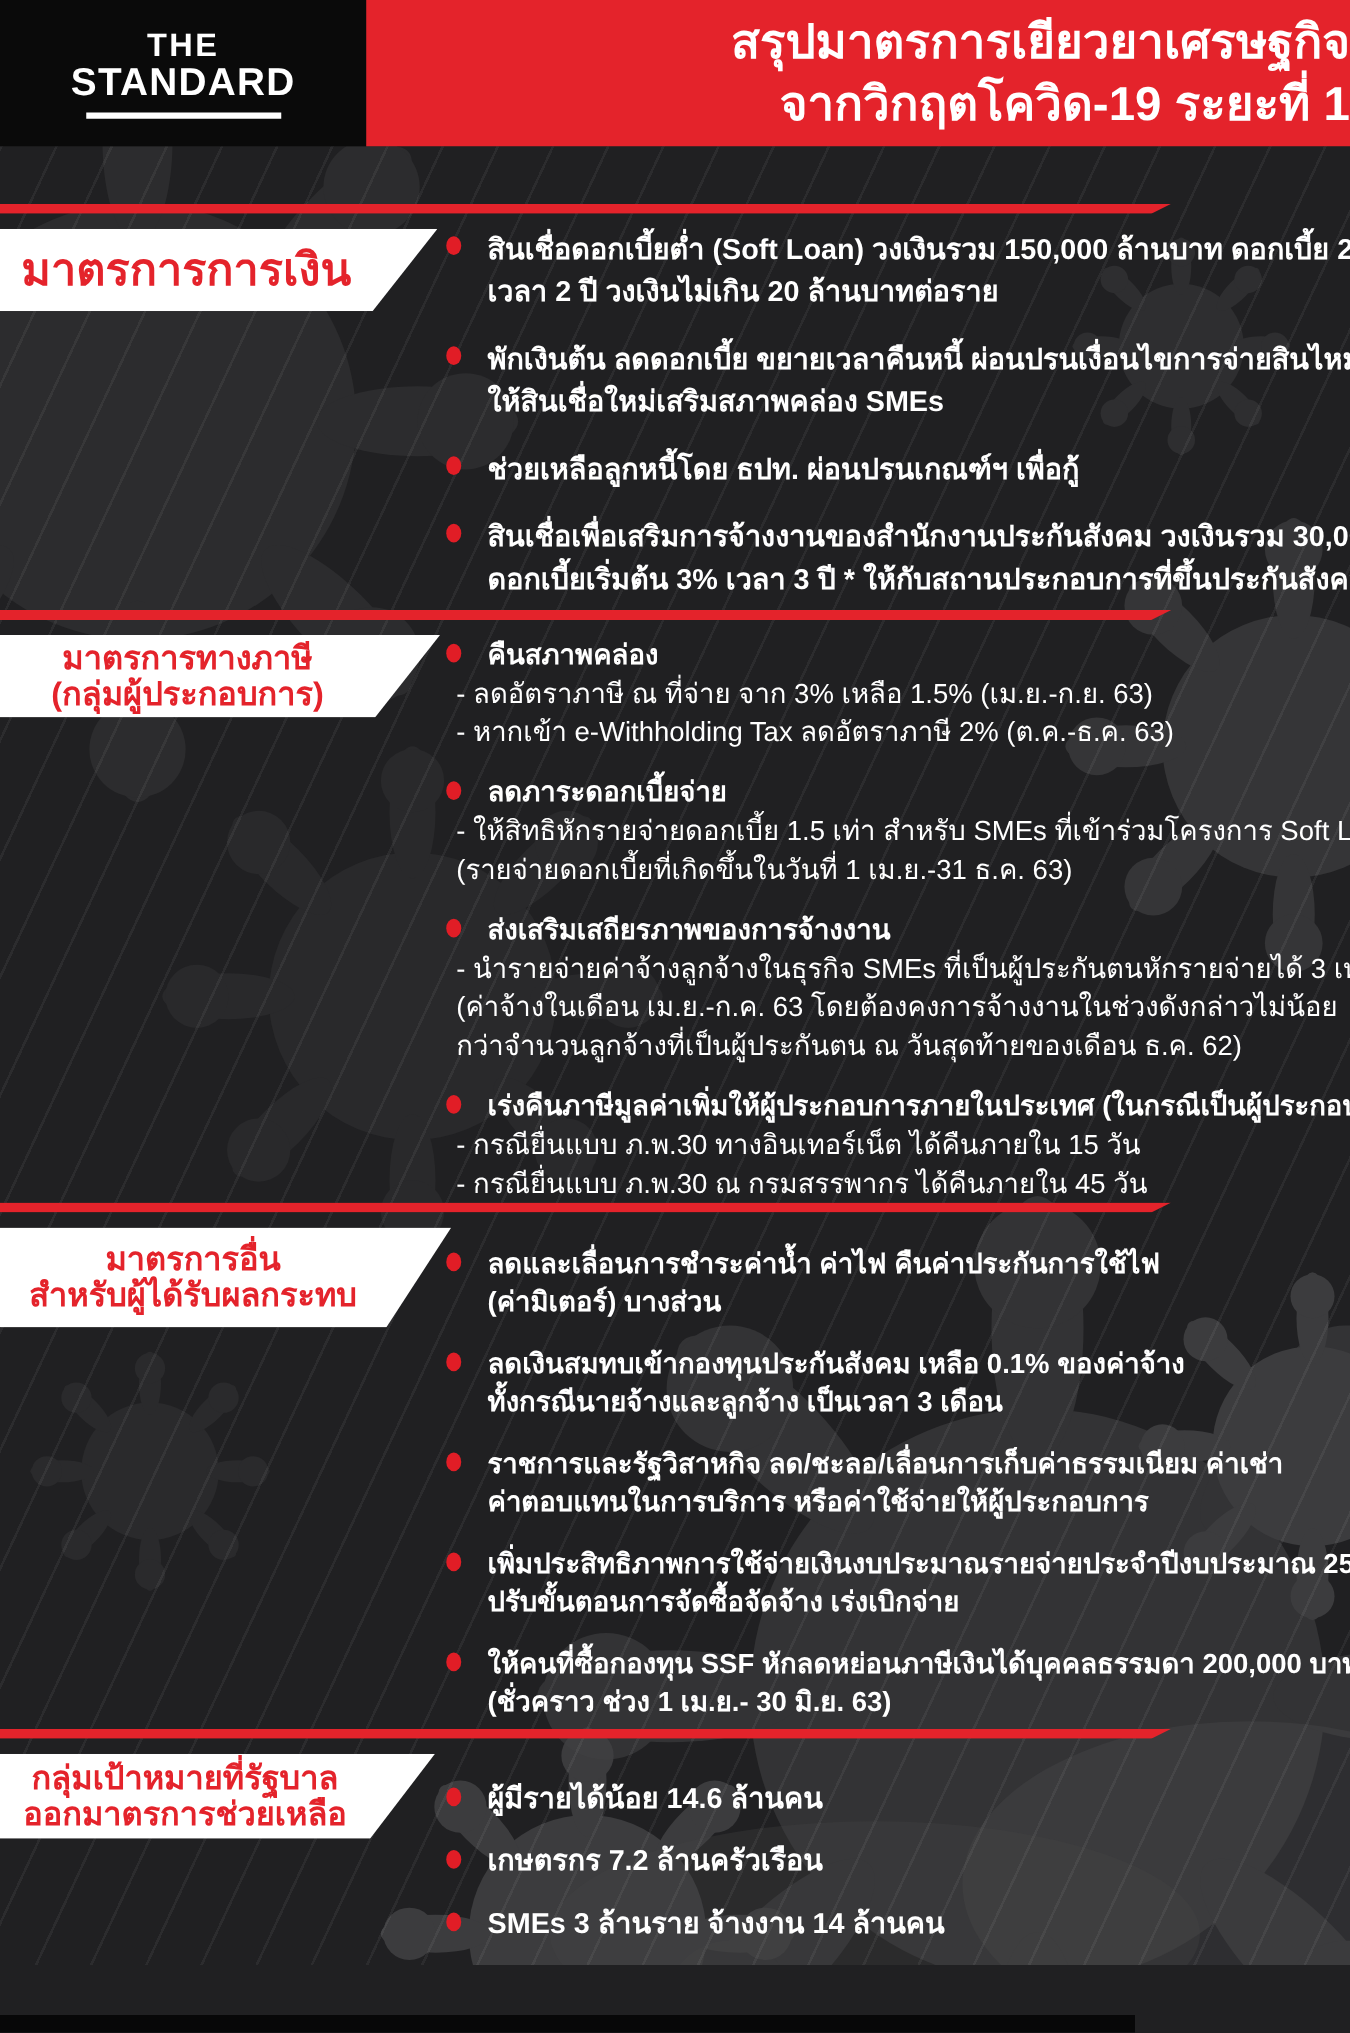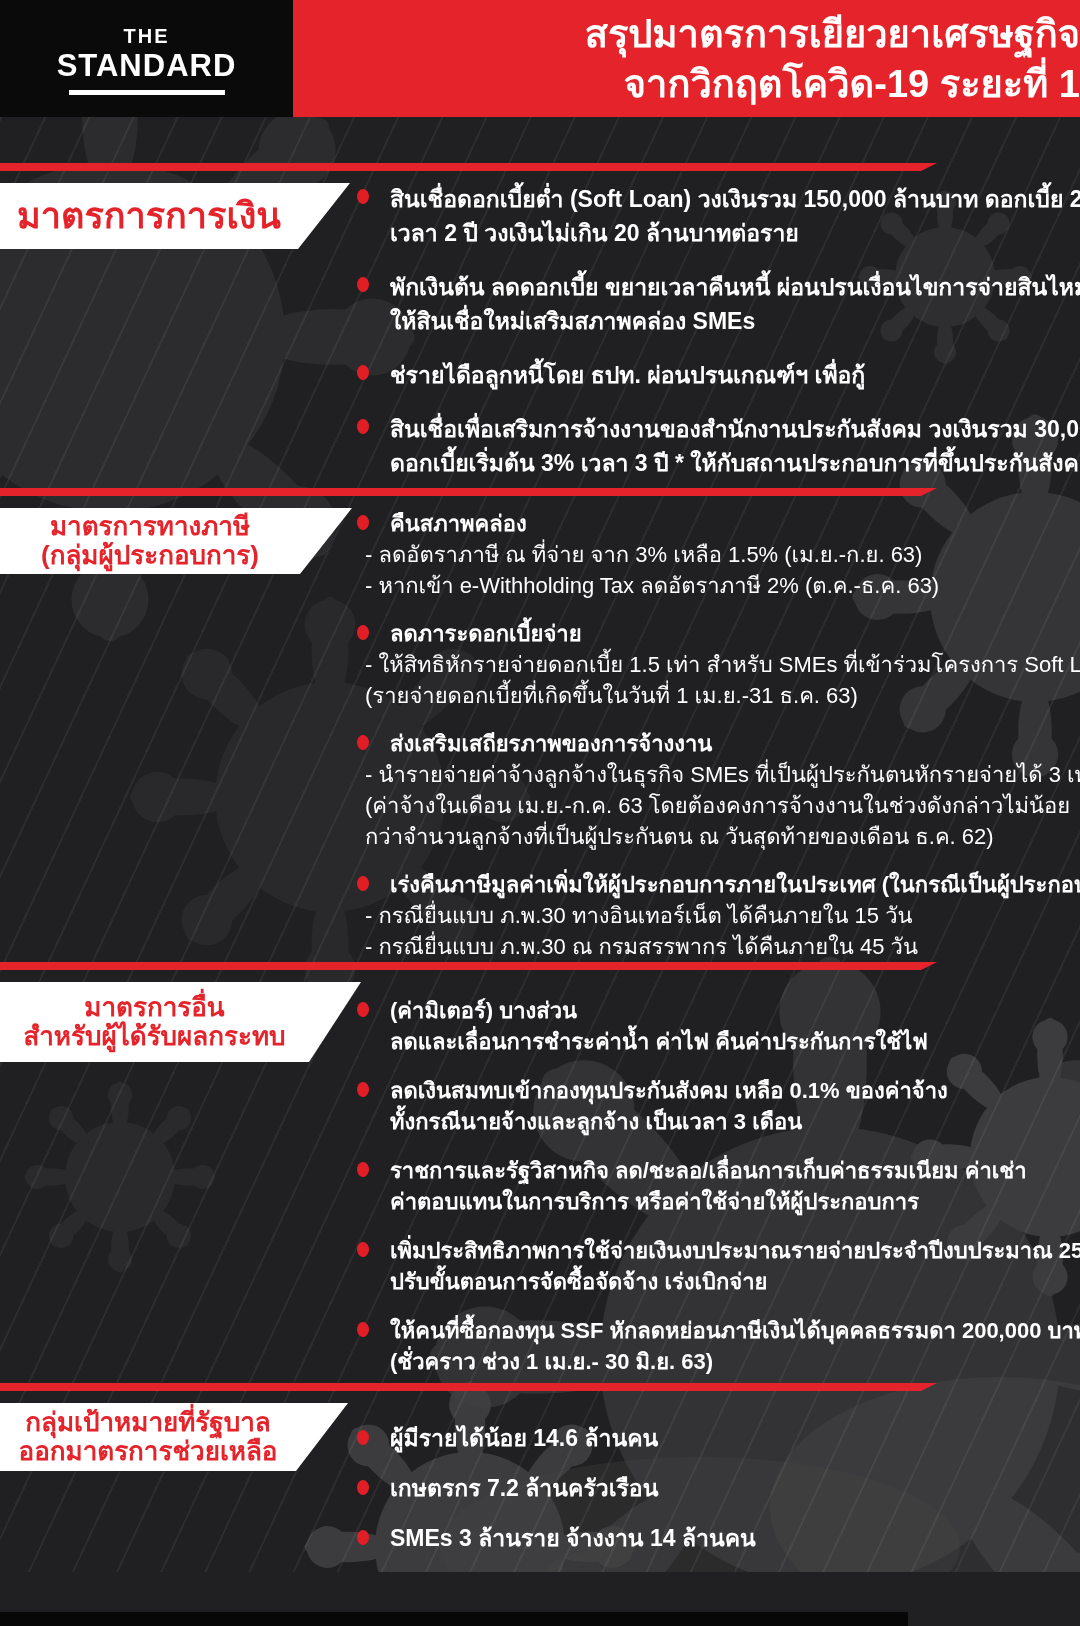--- a/index.html
+++ b/index.html
@@ -4,21 +4,21 @@
 <style>
   html,body{margin:0;padding:0;}
   body{width:1080px;height:1626px;position:relative;overflow:hidden;
        background:#202022;font-family:"Liberation Sans","DejaVu Sans",sans-serif;}
   .stage{position:absolute;inset:0;width:1080px;height:1626px;overflow:hidden;}
 
   
   .header{position:absolute;top:0;left:0;width:1080px;height:117px;display:flex;}
   .logo-block{width:293px;height:117px;background:#0a0a0a;display:flex;flex-direction:column;
               align-items:center;justify-content:center;}
-  .logo-the{color:#fff;font-weight:700;font-size:20px;letter-spacing:2px;line-height:26px;}
+  .logo-the{color:#fff;font-weight:700;font-size:26px;letter-spacing:2px;line-height:26px;}
   .logo-standard{color:#fff;font-weight:700;font-size:31px;letter-spacing:1px;line-height:33px;}
   .logo-underline{width:156px;height:5px;background:#fff;margin-top:8px;}
   .title-block{flex:1;height:117px;background:#e4232b;display:flex;flex-direction:column;
                align-items:flex-end;justify-content:center;}
   .title-line{color:#fff;font-weight:700;font-size:38px;line-height:50px;white-space:nowrap;}
 
   
   .virus-layer{position:absolute;top:117px;left:0;width:1080px;height:1455px;overflow:hidden;}
   .stripes{position:absolute;top:117px;left:0;width:1080px;height:1455px;pointer-events:none;
            background:repeating-linear-gradient(115deg,rgba(255,255,255,0.055) 0 2px,transparent 2px 40px);}
@@ -120,21 +120,21 @@
               <div class="head-lines">
                 <div class="line" style="line-height: 34px;">พักเงินต้น ลดดอกเบี้ย ขยายเวลาคืนหนี้ ผ่อนปรนเงื่อนไขการจ่ายสินไหมทดแทน</div>
                 <div class="line" style="line-height: 34px;">ให้สินเชื่อใหม่เสริมสภาพคล่อง SMEs</div>
               </div>
             </div>
           </div>
           <div class="bullet">
             <div class="head-row">
               <div class="dot"></div>
               <div class="head-lines">
-                <div class="line" style="line-height: 34px;">ช่รายไดือลูกหนี้โดย ธปท. ผ่อนปรนเกณฑ์ฯ เพื่อกู้</div>
+                <div class="line" style="line-height: 34px;">ช่วยเหลือลูกหนี้โดย ธปท. ผ่อนปรนเกณฑ์ฯ เพื่อกู้</div>
               </div>
             </div>
           </div>
           <div class="bullet">
             <div class="head-row">
               <div class="dot"></div>
               <div class="head-lines">
                 <div class="line" style="line-height: 34px;">สินเชื่อเพื่อเสริมการจ้างงานของสำนักงานประกันสังคม วงเงินรวม 30,000 ล้านบาท</div>
                 <div class="line" style="line-height: 34px;">ดอกเบี้ยเริ่มต้น 3% เวลา 3 ปี * ให้กับสถานประกอบการที่ขึ้นประกันสังคม</div>
               </div>
@@ -204,22 +204,22 @@
         <div class="rule"></div>
         <div class="banner" style="width: 361px; height: 80px; font-family: Liberation Serif, serif;">
           <div class="banner-title-line" style="font-size: 26px; line-height: 29px;">มาตรการอื่น</div>
           <div class="banner-title-line" style="font-size: 26px; line-height: 29px;">สำหรับผู้ได้รับผลกระทบ</div>
         </div>
         <div class="bullets" style="top: 33px; gap: 18px; font-size: 22px;">
           <div class="bullet">
             <div class="head-row">
               <div class="dot"></div>
               <div class="head-lines">
+                <div class="line" style="line-height: 31px;">ลดและเลื่อนการชำระค่าน้ำ ค่าไฟ คืนค่าประกันการใช้ไฟ</div>
                 <div class="line" style="line-height: 31px;">(ค่ามิเตอร์) บางส่วน</div>
-                <div class="line" style="line-height: 31px;">ลดและเลื่อนการชำระค่าน้ำ ค่าไฟ คืนค่าประกันการใช้ไฟ</div>
               </div>
             </div>
           </div>
           <div class="bullet">
             <div class="head-row">
               <div class="dot"></div>
               <div class="head-lines">
                 <div class="line" style="line-height: 31px;">ลดเงินสมทบเข้ากองทุนประกันสังคม เหลือ 0.1% ของค่าจ้าง</div>
                 <div class="line" style="line-height: 31px;">ทั้งกรณีนายจ้างและลูกจ้าง เป็นเวลา 3 เดือน</div>
               </div>

